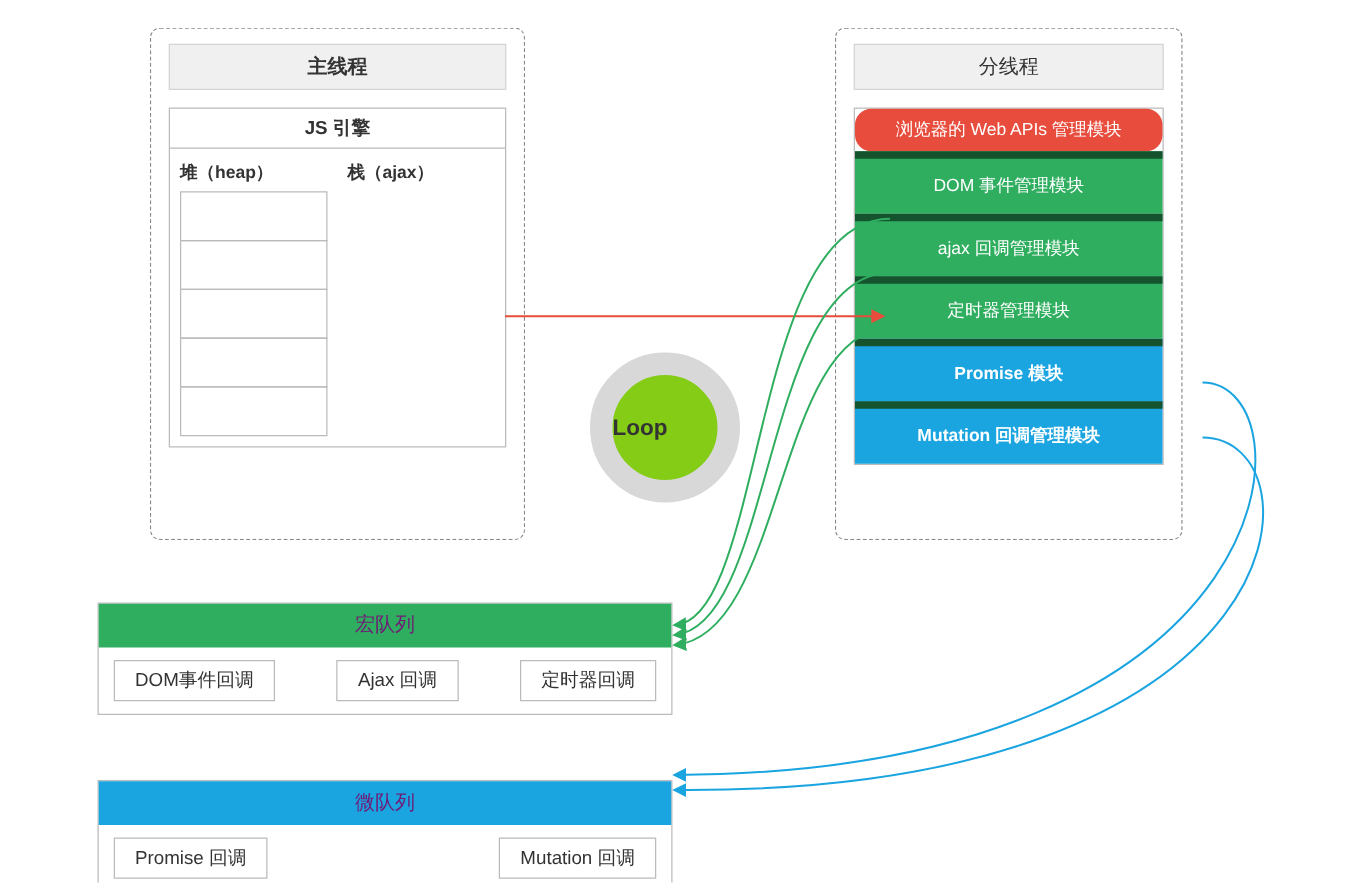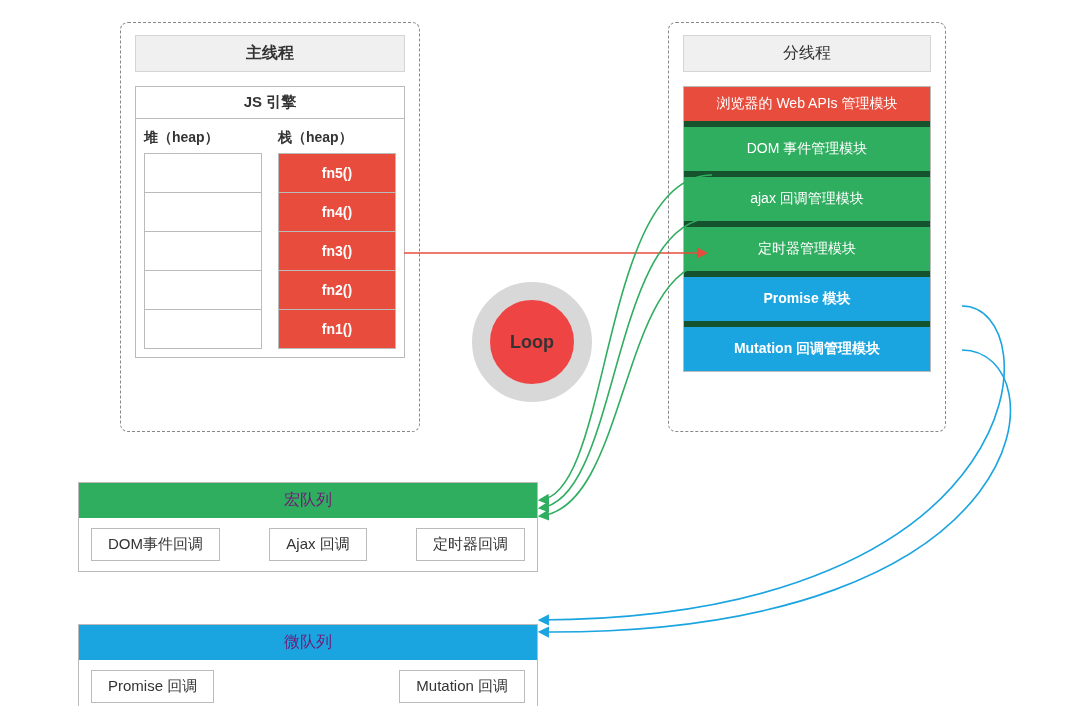--- a/index.html
+++ b/index.html
@@ -78,42 +78,42 @@
   }
   .api-box {
     border: 1px solid #bbb;
   }
   .api-header {
     background: #e74c3c;
     color: #fff;
     text-align: center;
     font-size: 14px;
     padding: 8px 2px;
+    border-radius: 13px;
   }
   .api-row {
     color: #fff;
     text-align: center;
     font-size: 14px;
     padding: 13px 2px;
     border-top: 6px solid #14532d;
   }
   .api-green { background: #2fae60; }
   .api-blue  { background: #1aa4e0; font-weight: bold; }
 
   
   .loop-circle {
     position: absolute;
     left: 472px; top: 282px;
     width: 120px; height: 120px;
     border-radius: 50%;
     border: 18px solid #d8d8d8;
-    background: #ef4444;
+    background: #84cc16;
     display: flex;
     align-items: center;
-    justify-content: center;
     font-weight: 600;
     font-size: 18px;
   }
 
   
   .queue {
     position: absolute;
     left: 78px;
     width: 460px;
     border: 1px solid #bbb;
@@ -163,28 +163,21 @@
         <div class="col-title">堆（heap）</div>
         <div class="cell-stack">
           <div class="cell"></div>
           <div class="cell"></div>
           <div class="cell"></div>
           <div class="cell"></div>
           <div class="cell"></div>
         </div>
       </div>
       <div class="col">
-        <div class="col-title">栈（heap）</div>
-        <div class="cell-stack">
-          <div class="cell stack-cell">fn5()</div>
-          <div class="cell stack-cell">fn4()</div>
-          <div class="cell stack-cell">fn3()</div>
-          <div class="cell stack-cell">fn2()</div>
-          <div class="cell stack-cell">fn1()</div>
-        </div>
+        <div class="col-title">栈（ajax）</div>
       </div>
     </div>
   </div>
 </div>
 
 <div id="worker-thread" class="dashed-panel">
   <div class="panel-title">分线程</div>
 
   <div class="api-box">
     <div class="api-header">浏览器的 Web APIs 管理模块</div>

